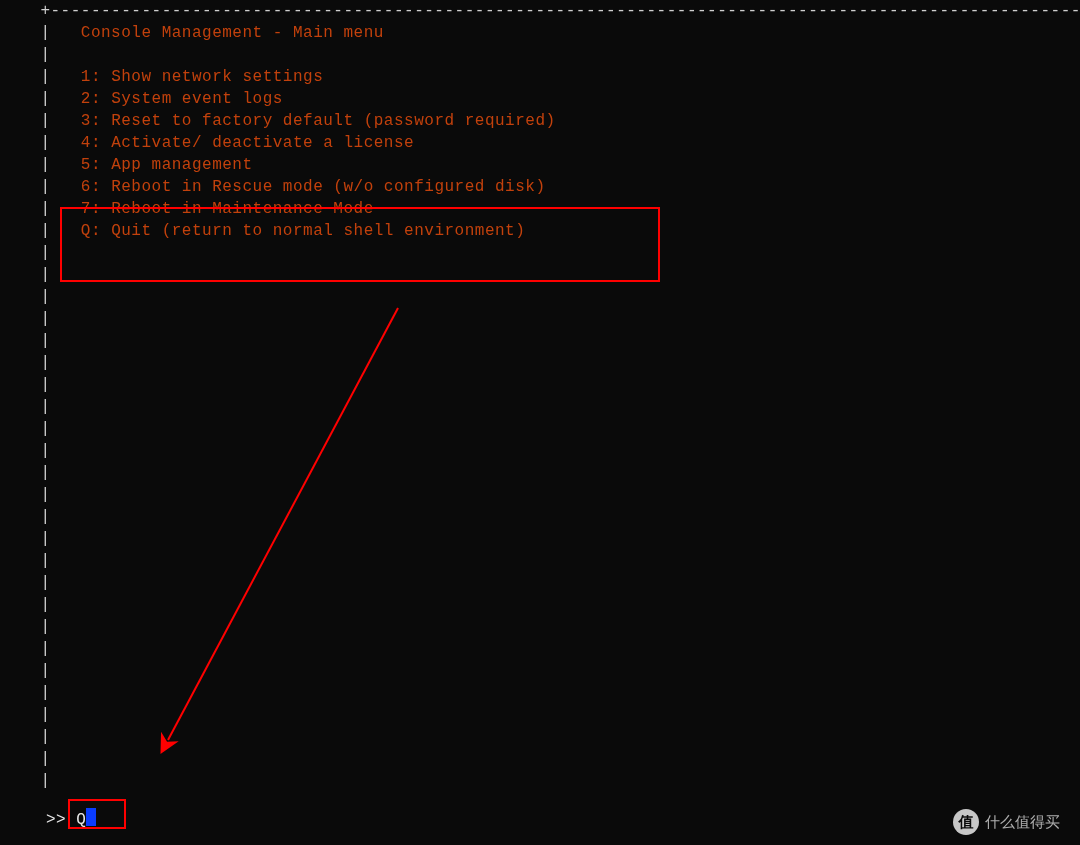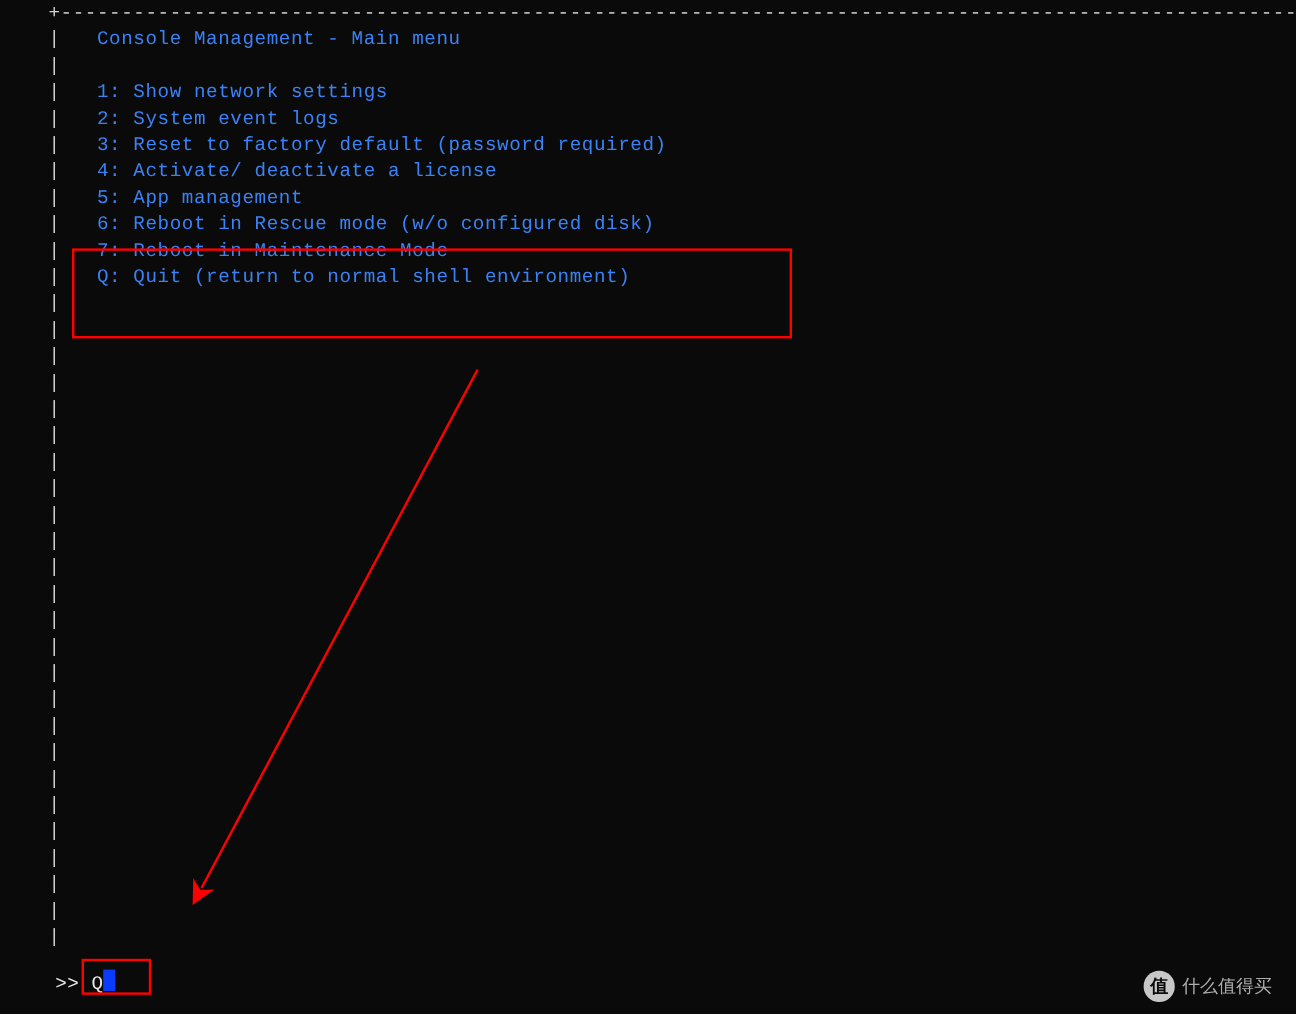--- a/index.html
+++ b/index.html
@@ -31,21 +31,21 @@
     font-family: inherit;
     font-size: 16px;
     letter-spacing: 0.5px;
     white-space: pre;
   }
 
   .row { display: block; height: 22px; }
 
   .border-char { color: #cfcfcf; }
 
-  .menu-text { color: #3b82f6; margin-top: 20px; }
+  .menu-text { color: #c2410c; margin-top: 20px; }
 
   .prompt-line {
     position: absolute;
     left: 46px;
     top: 808px;
     font-family: inherit;
     font-size: 16px;
     letter-spacing: 0.5px;
     line-height: 22px;
   }

